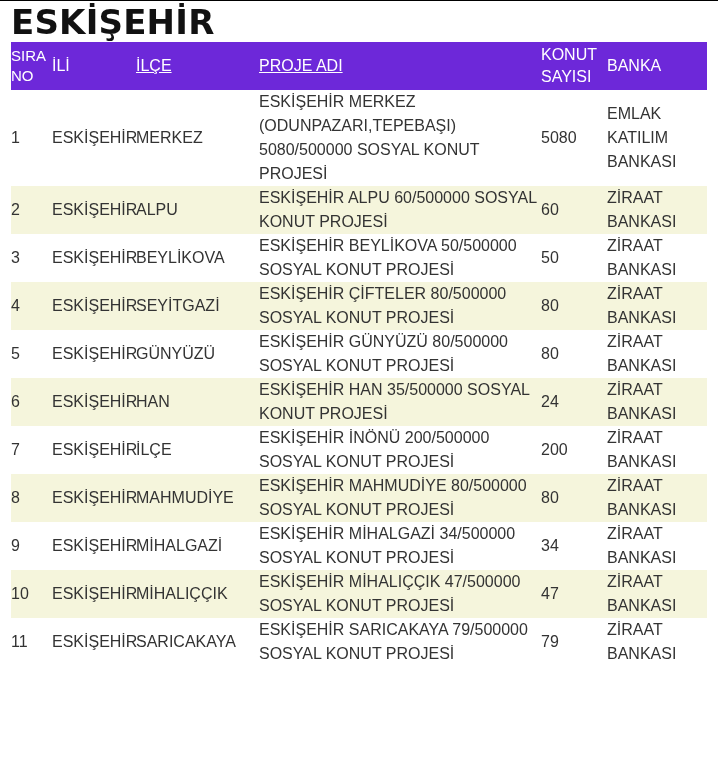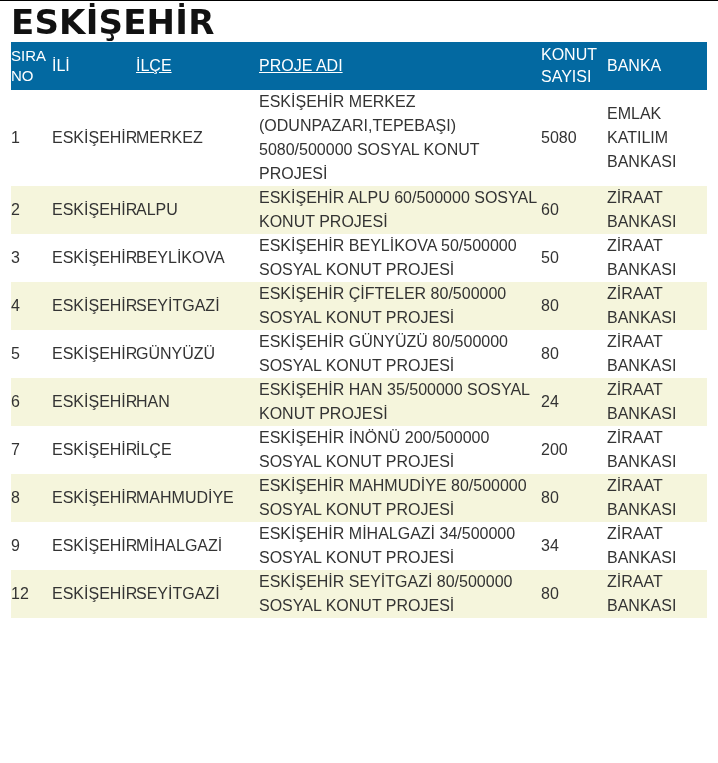--- a/index.html
+++ b/index.html
@@ -1,20 +1,20 @@
 <!DOCTYPE html>
 <html><head>
 <meta charset="utf-8">
 <style>
   html, body { margin: 0; padding: 0; background: #ffffff; }
   body { width: 718px; height: 763px; overflow: hidden; position: relative; font-family: "Liberation Sans", "DejaVu Sans", sans-serif; }
   .topline { position: absolute; left: 0; top: 0; width: 718px; height: 1px; background: #000; }
   .title { position: absolute; left: 11px; top: 2px; font-size: 34px; font-weight: 700; color: #111; letter-spacing: 0.2px; line-height: 40px; font-family: "DejaVu Sans", "Liberation Sans", sans-serif; }
   table { position: absolute; left: 11px; top: 42px; width: 696px; border-collapse: collapse; table-layout: fixed; }
-  thead tr { background: #0369a1; border-radius: 20px; }
+  thead tr { background: #6d28d9; border-radius: 20px; }
   th { color: #ffffff; font-weight: 400; font-size: 16px; text-align: left; vertical-align: middle; padding: 0; line-height: 22px; height: 48px; }
   td { color: #333333; font-size: 16px; vertical-align: middle; padding: 0; line-height: 24px; }
   tbody tr { height: 48px; }
   tbody tr.first { height: 95px; }
   tbody tr:nth-child(even) { background: #f5f5dc; }
   .c1 { width: 41px; }
   .c2 { width: 84px; }
   .c3 { width: 123px; text-decoration: underline; }
   .c4 { width: 282px; text-decoration: underline; }
   .c5 { width: 66px; }
@@ -111,21 +111,29 @@
     </tr>
     <tr>
       <td>9</td>
       <td>ESKİŞEHİR</td>
       <td>MİHALGAZİ</td>
       <td>ESKİŞEHİR MİHALGAZİ 34/500000 SOSYAL KONUT PROJESİ</td>
       <td>34</td>
       <td>ZİRAAT BANKASI</td>
     </tr>
     <tr>
-      <td>12</td>
+      <td>10</td>
       <td>ESKİŞEHİR</td>
-      <td>SEYİTGAZİ</td>
-      <td>ESKİŞEHİR SEYİTGAZİ 80/500000 SOSYAL KONUT PROJESİ</td>
-      <td>80</td>
+      <td>MİHALIÇÇIK</td>
+      <td>ESKİŞEHİR MİHALIÇÇIK 47/500000 SOSYAL KONUT PROJESİ</td>
+      <td>47</td>
+      <td>ZİRAAT BANKASI</td>
+    </tr>
+    <tr>
+      <td>11</td>
+      <td>ESKİŞEHİR</td>
+      <td>SARICAKAYA</td>
+      <td>ESKİŞEHİR SARICAKAYA 79/500000 SOSYAL KONUT PROJESİ</td>
+      <td>79</td>
       <td>ZİRAAT BANKASI</td>
     </tr>
   </tbody>
 </table>
 
 </body></html>

